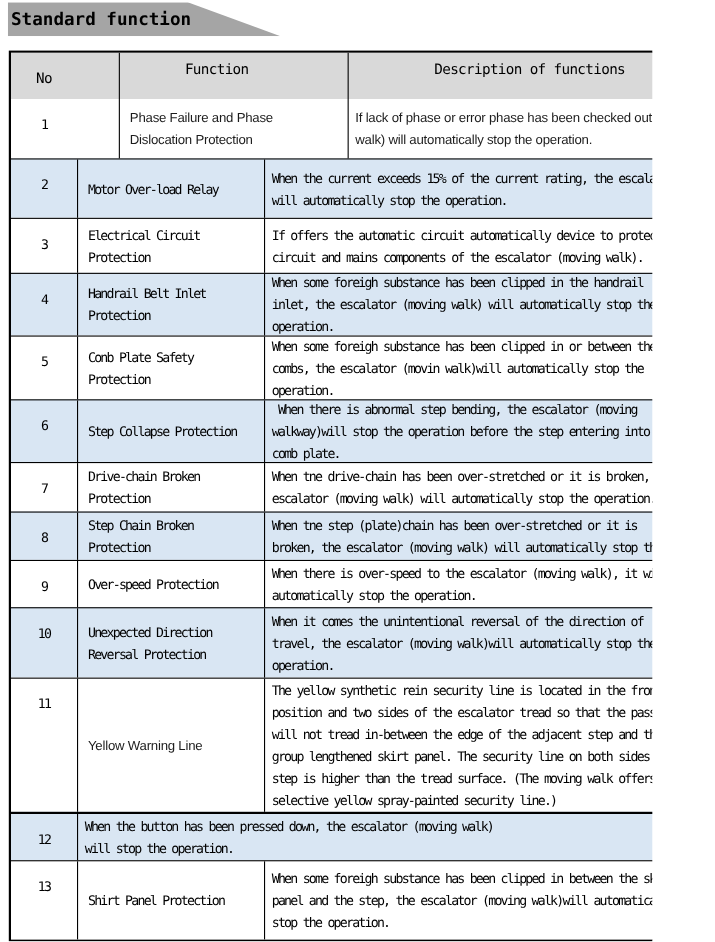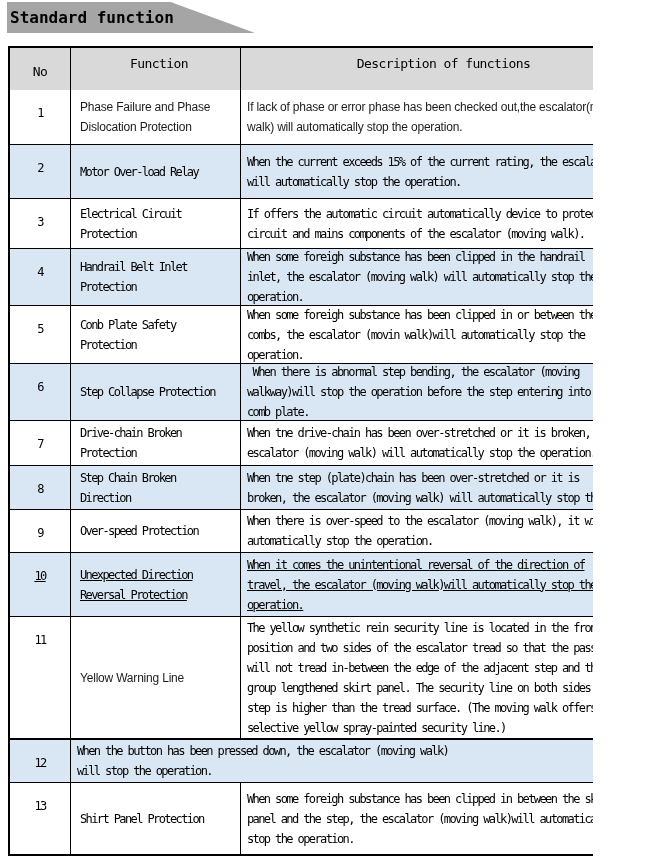--- a/index.html
+++ b/index.html
@@ -21,21 +21,21 @@
   .ftable {
     position:absolute; left:8px; top:46px; width:635px;
     border:2px solid var(--border-c, #000); background:#fff;
     box-sizing:border-box;
   }
   .row {
     display:flex; box-sizing:border-box;
     border-top:1px solid var(--border-c, #000);
     background:#fff;
   }
-  .row:first-child { border-top:none; }
+  .row:first-child { border-top:none;gap:38px; }
   .row.thick-top { border-top:2px solid var(--border-c, #000); }
   .row.shaded { background:var(--shade-bg, #d9e6f3); }
   .row.header { background:var(--header-bg, #d9d9d9); }
   .cell { box-sizing:border-box; overflow:hidden; display:flex; }
   .cell.no {
     width:60px; align-items:flex-start; justify-content:center;
     padding-top:13px;
   }
   .cell.fn {
     width:170px; border-left:1px solid var(--border-c, #000);
@@ -133,33 +133,33 @@
     <div class="cell no mono">7</div>
     <div class="cell fn mono">Drive-chain Broken
 Protection</div>
     <div class="cell desc mono">When tne drive-chain has been over-stretched or it is broken, the
 escalator (moving walk) will automatically stop the operation.</div>
   </div>
 
   <div class="row body-row shaded" style="height: 44px;">
     <div class="cell no mono">8</div>
     <div class="cell fn mono">Step Chain Broken
-Direction</div>
+Protection</div>
     <div class="cell desc mono">When tne step (plate)chain has been over-stretched or it is
 broken, the escalator (moving walk) will automatically stop the</div>
   </div>
 
   <div class="row body-row" style="height: 43px;">
     <div class="cell no mono">9</div>
     <div class="cell fn mono">Over-speed Protection</div>
     <div class="cell desc mono">When there is over-speed to the escalator (moving walk), it will
 automatically stop the operation.</div>
   </div>
 
-  <div class="row body-row shaded" style="height: 64px; text-decoration: underline;">
+  <div class="row body-row shaded" style="height: 64px;">
     <div class="cell no mono">10</div>
     <div class="cell fn mono">Unexpected Direction
 Reversal Protection</div>
     <div class="cell desc mono">When it comes the unintentional reversal of the direction of
 travel, the escalator (moving walk)will automatically stop the
 operation.</div>
   </div>
 
   <div class="row body-row" style="height: 122px;">
     <div class="cell no mono">11</div>

